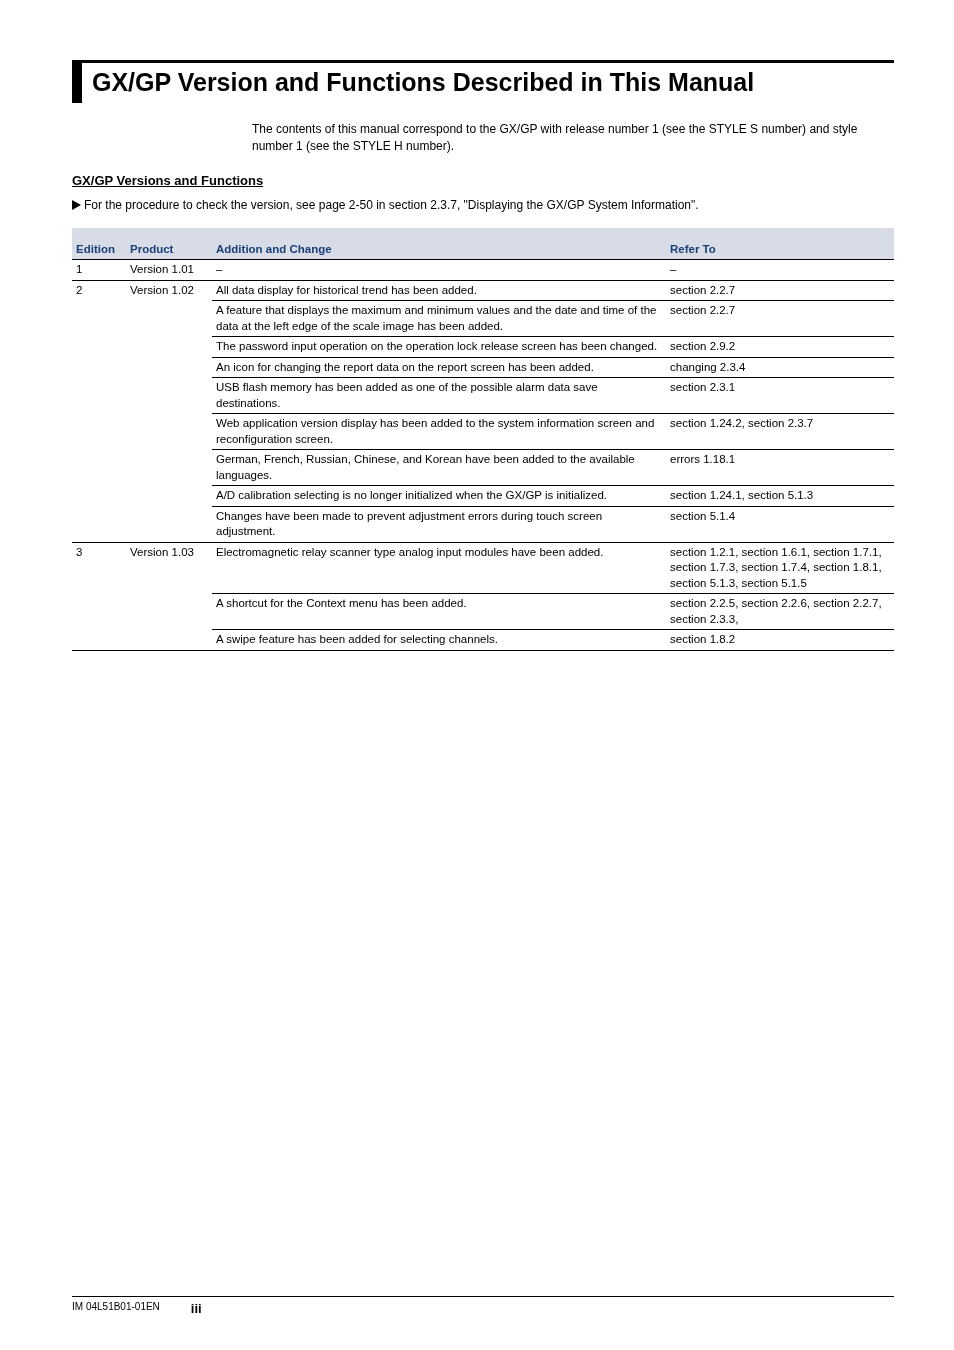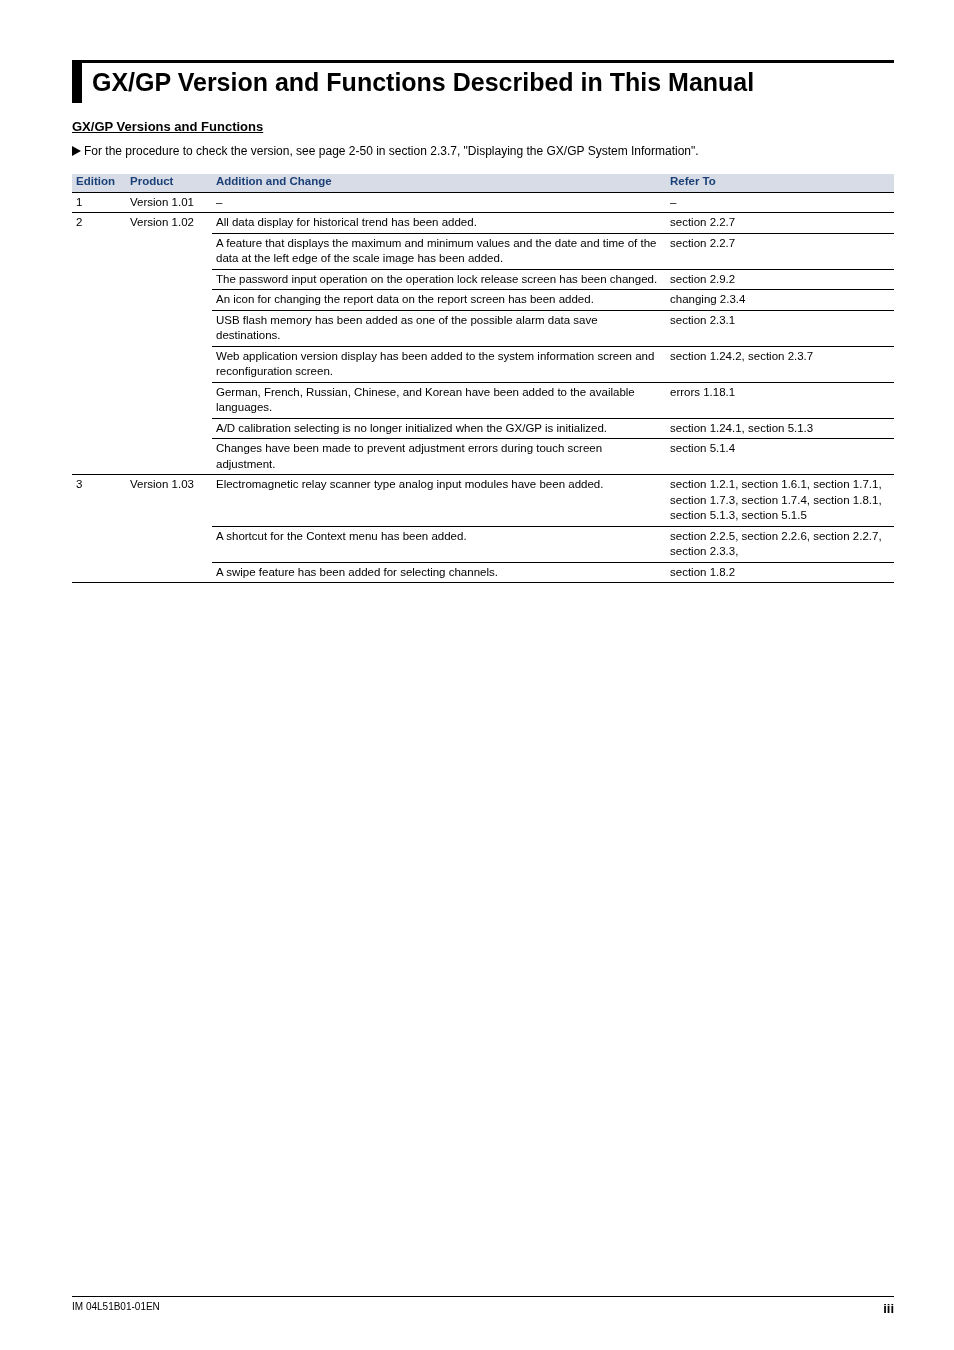--- a/index.html
+++ b/index.html
@@ -62,55 +62,55 @@
     width: 100%;
     border-collapse: collapse;
     font-size: 11.5px;
     line-height: 1.35;
   }
   table.rev th {
     text-align: left;
     font-weight: bold;
     color: #1b3f77;
     background: #d7dce6;
-    padding: 0 6px 2px 4px;
+    padding: 14px 6px 2px 4px;
     border-bottom: 1px solid #000;
     vertical-align: bottom;
   }
   table.rev td {
     padding: 2px 6px 2px 4px;
     border-bottom: 1px solid #000;
     vertical-align: top;
   }
   table.rev td.edition { width: 54px; }
   table.rev td.product { width: 86px; white-space: nowrap; }
   table.rev td.refer { width: 228px; }
   .footer {
     position: absolute;
     bottom: 34px;
     left: 72px;
     right: 60px;
     border-top: 1px solid #000;
     padding-top: 4px;
     display: flex;
-    justify-content: space-between;
     font-size: 10px;
   }
-  .footer .pnum { font-weight: bold; font-size: 13px; }
+  .footer .pnum { font-weight: bold; font-size: 13px; margin-left: 31px; }
 </style>
 </head>
 <body>
 
 <div class="page">
 
   <div class="title-block">
     <div class="title-bar"></div>
     <h1>GX/GP Version and Functions Described in This Manual</h1>
   </div>
 
+  <p class="intro">The contents of this manual correspond to the GX/GP with release number 1 (see the STYLE S number) and style number 1 (see the STYLE H number).</p>
 
   <h2>GX/GP Versions and Functions</h2>
 
   <div class="proc-note">
     <span class="tri"></span>
     <span>For the procedure to check the version, see page 2-50 in section 2.3.7, "Displaying the GX/GP System Information".</span>
   </div>
 
   <table class="rev">
     <thead>

